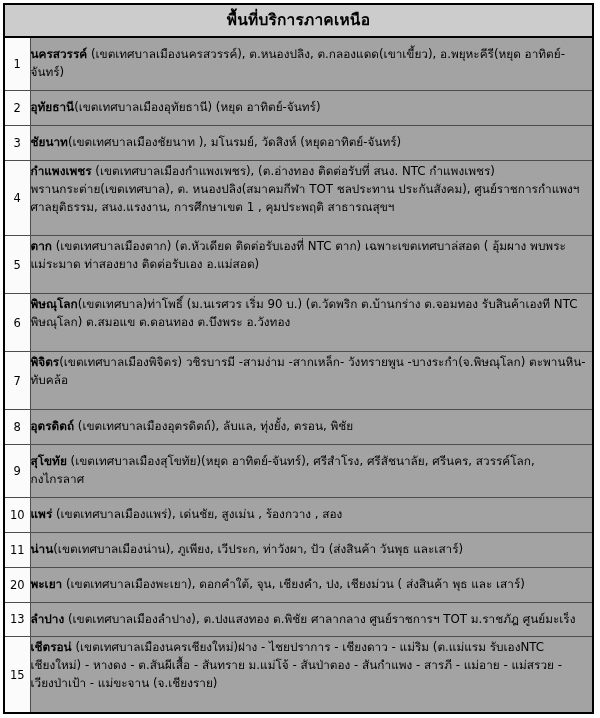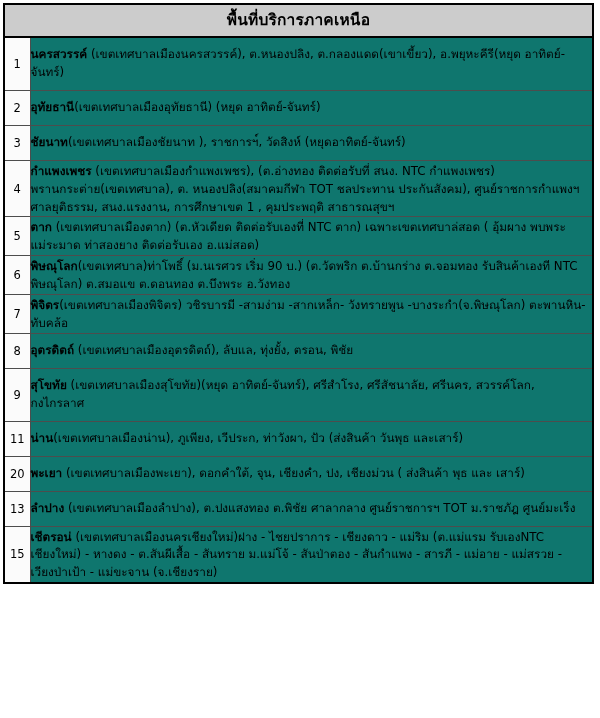--- a/index.html
+++ b/index.html
@@ -19,21 +19,21 @@
     width: 600px;
     box-sizing: border-box;
     padding: 3px 6px 0 3px;
     background: #ffffff;
   }
 
   table.service-table {
     width: 591px;
     border-collapse: collapse;
     table-layout: fixed;
-    background: #0f766e;
+    background: #a3a3a3;
     border: 2px solid #000000;
   }
 
   table.service-table td,
   table.service-table th {
     border: 1px solid #4d4d4d;
     vertical-align: middle;
     padding: 0;
   }
 
@@ -76,21 +76,21 @@
 
   td.row-body .lead {
     font-weight: bold;
     margin-top: 12px;
   }
 
   
   tr.single td.row-body { padding-top: 8px; padding-bottom: 8px; }
   tr.single td.row-num  { padding-top: 8px; padding-bottom: 8px; }
 
-  tr.multi td.row-body { padding-top: 2px; padding-bottom: 0; }
+  tr.multi td.row-body { padding-top: 2px; padding-bottom: 19px; }
 </style>
 </head>
 <body>
 
 <div class="page">
   <table class="service-table">
     <colgroup>
       <col class="col-num">
       <col class="col-body">
     </colgroup>
@@ -103,21 +103,21 @@
         <tr class="single">
           <td class="row-num">1</td>
           <td class="row-body"><span class="lead">นครสวรรค์</span><span class="rest"> (เขตเทศบาลเมืองนครสวรรค์), ต.หนองปลิง, ต.กลองแดด(เขาเขี้ยว), อ.พยุหะคีรี(หยุด อาทิตย์-จันทร์)</span></td>
         </tr>
         <tr class="single">
           <td class="row-num">2</td>
           <td class="row-body"><span class="lead">อุทัยธานี</span><span class="rest">(เขตเทศบาลเมืองอุทัยธานี) (หยุด อาทิตย์-จันทร์)</span></td>
         </tr>
         <tr class="single">
           <td class="row-num">3</td>
-          <td class="row-body"><span class="lead">ชัยนาท</span><span class="rest">(เขตเทศบาลเมืองชัยนาท ), ราชการฯ์, วัดสิงห์ (หยุดอาทิตย์-จันทร์)</span></td>
+          <td class="row-body"><span class="lead">ชัยนาท</span><span class="rest">(เขตเทศบาลเมืองชัยนาท ), มโนรมย์, วัดสิงห์ (หยุดอาทิตย์-จันทร์)</span></td>
         </tr>
         <tr class="multi">
           <td class="row-num">4</td>
           <td class="row-body"><span class="lead">กำแพงเพชร</span><span class="rest"> (เขตเทศบาลเมืองกำแพงเพชร), (ต.อ่างทอง ติดต่อรับที่ สนง. NTC กำแพงเพชร) พรานกระต่าย(เขตเทศบาล), ต. หนองปลิง(สมาคมกีฬา TOT ชลประทาน ประกันสังคม), ศูนย์ราชการกำแพงฯ ศาลยุติธรรม, สนง.แรงงาน, การศึกษาเขต 1 , คุมประพฤติ สาธารณสุขฯ</span></td>
         </tr>
         <tr class="multi">
           <td class="row-num">5</td>
           <td class="row-body"><span class="lead">ตาก</span><span class="rest"> (เขตเทศบาลเมืองตาก) (ต.หัวเดียด ติดต่อรับเองที่ NTC ตาก) เฉพาะเขตเทศบาล่สอด ( อุ้มผาง พบพระ แม่ระมาด ท่าสองยาง ติดต่อรับเอง อ.แม่สอด)</span></td>
         </tr>
         <tr class="multi">
@@ -130,20 +130,24 @@
         </tr>
         <tr class="single">
           <td class="row-num">8</td>
           <td class="row-body"><span class="lead">อุตรดิตถ์</span><span class="rest"> (เขตเทศบาลเมืองอุตรดิตถ์), ลับแล, ทุ่งยั้ง,  ตรอน, พิชัย</span></td>
         </tr>
         <tr class="single">
           <td class="row-num">9</td>
           <td class="row-body"><span class="lead">สุโขทัย</span><span class="rest"> (เขตเทศบาลเมืองสุโขทัย)(หยุด อาทิตย์-จันทร์),  ศรีสำโรง, ศรีสัชนาลัย, ศรีนคร, สวรรค์โลก, กงไกรลาศ</span></td>
         </tr>
         <tr class="single">
+          <td class="row-num">10</td>
+          <td class="row-body"><span class="lead">แพร่</span><span class="rest"> (เขตเทศบาลเมืองแพร่), เด่นชัย, สูงเม่น , ร้องกวาง , สอง</span></td>
+        </tr>
+        <tr class="single">
           <td class="row-num">11</td>
           <td class="row-body"><span class="lead">น่าน</span><span class="rest">(เขตเทศบาลเมืองน่าน), ภูเพียง, เวีประก, ท่าวังผา, ปัว (ส่งสินค้า วันพุธ และเสาร์)</span></td>
         </tr>
         <tr class="single">
           <td class="row-num">20</td>
           <td class="row-body"><span class="lead">พะเยา</span><span class="rest"> (เขตเทศบาลเมืองพะเยา), ดอกคำใต้, จุน,  เชียงคำ, ปง, เชียงม่วน ( ส่งสินค้า พุธ และ เสาร์)</span></td>
         </tr>
         <tr class="single">
           <td class="row-num">13</td>
           <td class="row-body"><span class="lead">ลำปาง</span><span class="rest"> (เขตเทศบาลเมืองลำปาง), ต.ปงแสงทอง ต.พิชัย ศาลากลาง ศูนย์ราชการฯ TOT ม.ราชภัฎ  ศูนย์มะเร็ง</span></td>

